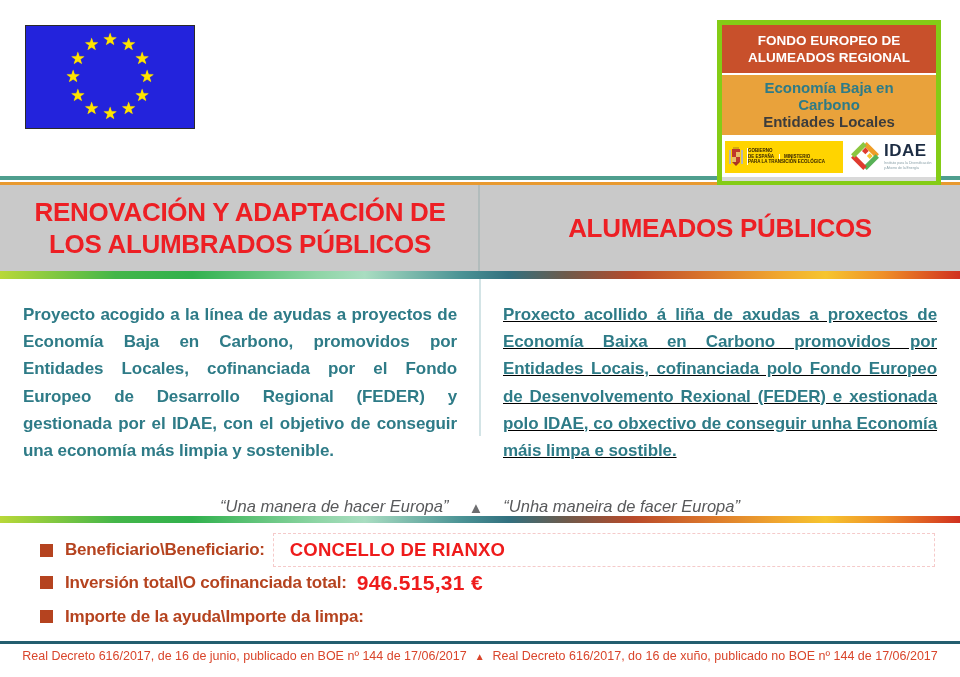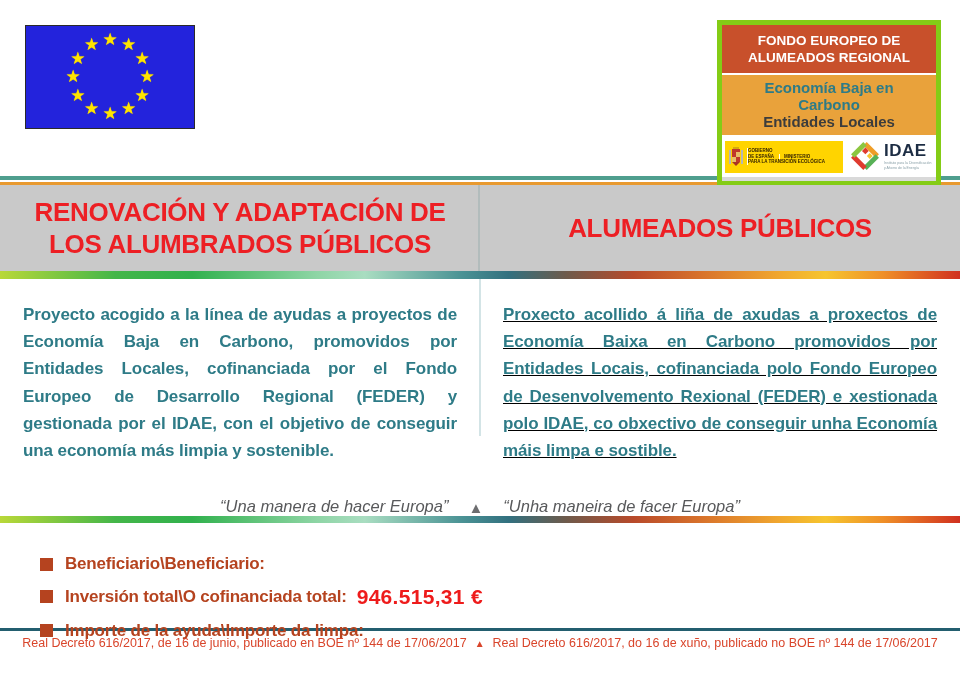--- a/index.html
+++ b/index.html
@@ -78,21 +78,21 @@
   .para-col.right { left:480px;text-decoration:underline; }
   .para-text { color:#2e7b87; font-weight:bold; font-size:17px; line-height:1.6;
                text-align:justify; letter-spacing:-0.1px; }
 
   
   .quote-row { height:29px; display:flex; align-items:flex-end; justify-content:center; gap:20px; }
   .quote-text { font-style:italic; color:#58595b; font-size:16.5px; }
   .quote-sep { color:#6d6e70; font-size:15px; font-style:normal; }
 
   
-  .details { height:105px; padding:24px 0 0 40px;border-radius:16px; }
+  .details { height:118px; padding:10px 0 0 40px;border-radius:16px; }
   .drow { display:flex; align-items:center; margin-bottom:7px; height:27px; }
   .drow-1 { height:34px; margin-bottom:2px; }
   .bullet { width:13px; height:13px; background:#b5431f; margin-right:12px; flex:0 0 13px; }
   .dlabel { color:#b5431f; font-weight:bold; font-size:17px; letter-spacing:-0.2px; white-space:nowrap; }
   .dvalue { color:#ee1b1b; font-weight:bold; }
   .value-box { flex:1; margin-left:8px; margin-right:25px; height:34px;
                border:1.5px dashed #f5caca; display:flex; align-items:center; padding-left:16px; }
   .value-name { font-size:18.5px; letter-spacing:0.2px; }
   .value-amount { font-size:21px; margin-left:10px; letter-spacing:0.3px; }
 
@@ -213,20 +213,23 @@
     <span class="quote-text quote-sep">▲</span>
     <span class="quote-text">“Unha maneira de facer Europa”</span>
   </div>
 
   <div class="rainbow rainbow-2"></div>
 
   <div class="details">
     <div class="drow drow-1">
       <span class="bullet"></span>
       <span class="dlabel">Beneficiario\Beneficiario:</span>
+      <span class="value-box">
+        <span class="dvalue value-name">CONCELLO DE RIANXO</span>
+      </span>
     </div>
     <div class="drow">
       <span class="bullet"></span>
       <span class="dlabel">Inversión total\O cofinanciada total:</span>
       <span class="dvalue value-amount">946.515,31 €</span>
     </div>
     <div class="drow">
       <span class="bullet"></span>
       <span class="dlabel">Importe de la ayuda\Importe da limpa:</span>
     </div>

